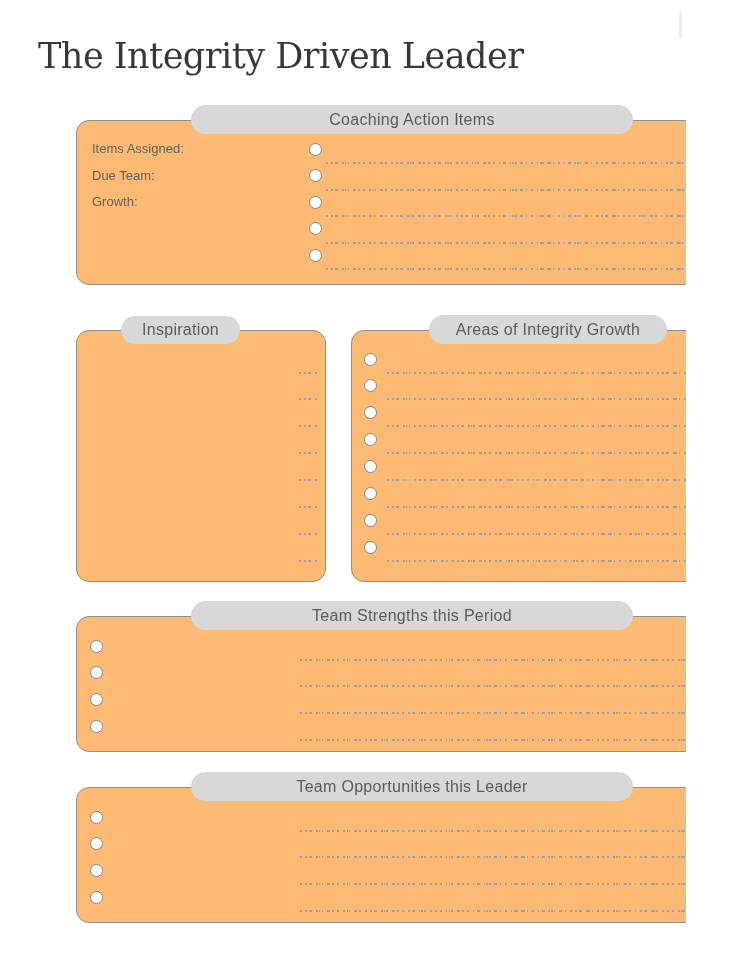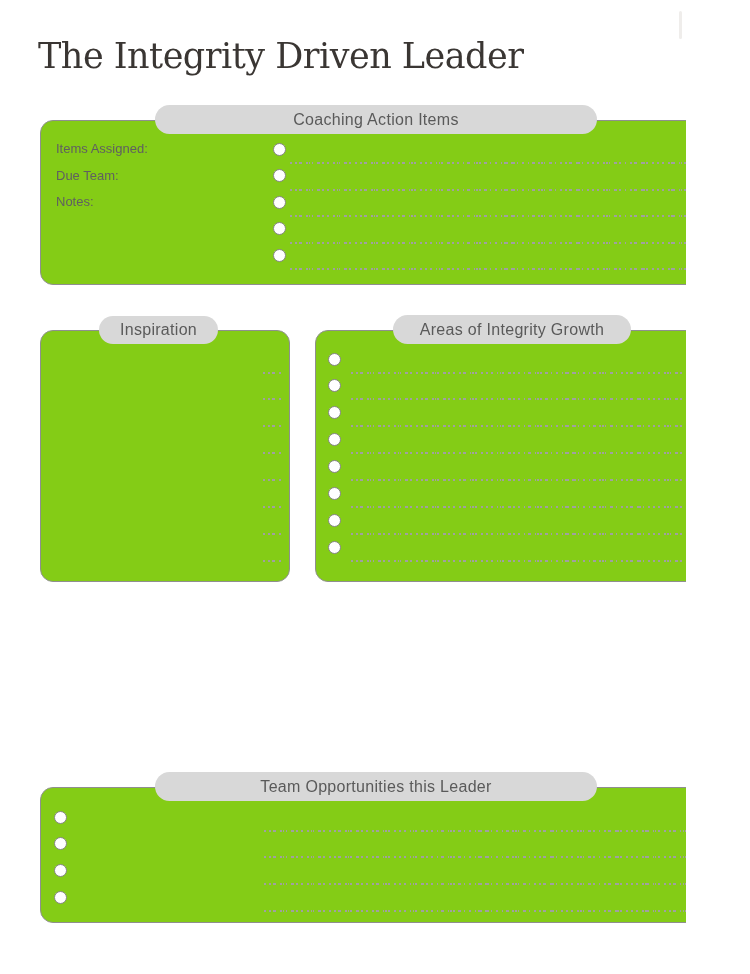--- a/index.html
+++ b/index.html
@@ -26,22 +26,23 @@
     font-size: 35px;
     letter-spacing: -0.5px;
     color: var(--title-color, #3a3633);
     white-space: nowrap;
   }
   
   .box {
     position: absolute;
     border: 1px solid var(--box-border, #8f8f8f);
     border-radius: 13px;
-    background: #84cc16;
+    background: #fdba74;
     box-sizing: border-box;
+    margin-left: 36px;
   }
   #coaching      { left: 40px;  top: 120px; width: 670px; height: 165px; }
   #inspiration   { left: 40px;  top: 330px; width: 250px; height: 252px; }
   #growth        { left: 315px; top: 330px; width: 395px; height: 252px; }
   #strengths     { left: 40px;  top: 616px; width: 670px; height: 136px; }
   #opportunities { left: 40px;  top: 787px; width: 670px; height: 136px; }
 
   
   .pill {
     position: absolute;
@@ -50,21 +51,21 @@
     display: flex;
     align-items: center;
     justify-content: center;
     color: var(--pill-text, #5a5a5a);
     font-size: 16px;
     letter-spacing: 0.3px;
     z-index: 2;
     white-space: nowrap;
   }
   #coaching .pill      { left: 114px; top: -16px; width: 442px; height: 29px; }
-  #inspiration .pill   { left: 58px;  top: -15px; width: 119px; height: 28px; }
+  #inspiration .pill   { left: 44px;  top: -15px; width: 119px; height: 28px; }
   #growth .pill        { left: 77px;  top: -16px; width: 238px; height: 29px; }
   #strengths .pill     { left: 114px; top: -16px; width: 442px; height: 29px; }
   #opportunities .pill { left: 114px; top: -16px; width: 442px; height: 29px; }
 
   
   .circle {
     position: absolute;
     width: 13px;
     height: 13px;
     box-sizing: border-box;
@@ -109,21 +110,21 @@
       <span>Coaching Action Items</span>
     </div>
   <div class="circle" style="left: 232px; top: 21.5px;"></div>
       <div class="dotline" style="left: 249px; top: 41px; width: 411px;"></div>
       <div class="flabel" style="left: 15px; top: 20px;">Items Assigned:</div>
       <div class="circle" style="left: 232px; top: 48.1px;"></div>
       <div class="dotline" style="left: 249px; top: 67.6px; width: 411px;"></div>
       <div class="flabel" style="left: 15px; top: 46.6px;">Due Team:</div>
       <div class="circle" style="left: 232px; top: 74.7px;"></div>
       <div class="dotline" style="left: 249px; top: 94.2px; width: 411px;"></div>
-      <div class="flabel" style="left: 15px; top: 73.2px;">Notes:</div>
+      <div class="flabel" style="left: 15px; top: 73.2px;">Growth:</div>
       <div class="circle" style="left: 232px; top: 101.3px;"></div>
       <div class="dotline" style="left: 249px; top: 120.8px; width: 411px;"></div>
       <div class="circle" style="left: 232px; top: 127.9px;"></div>
       <div class="dotline" style="left: 249px; top: 147.4px; width: 411px;"></div>
     </section>
 
   <section class="box" id="inspiration">
     <div class="pill">
       <span>Inspiration</span>
     </div>
@@ -152,20 +153,33 @@
       <div class="circle" style="left: 12px; top: 129.1px;"></div>
       <div class="dotline" style="left: 35px; top: 148.1px; width: 345px;"></div>
       <div class="circle" style="left: 12px; top: 156px;"></div>
       <div class="dotline" style="left: 35px; top: 175px; width: 345px;"></div>
       <div class="circle" style="left: 12px; top: 182.9px;"></div>
       <div class="dotline" style="left: 35px; top: 201.9px; width: 345px;"></div>
       <div class="circle" style="left: 12px; top: 209.8px;"></div>
       <div class="dotline" style="left: 35px; top: 228.8px; width: 345px;"></div>
     </section>
 
+  <section class="box" id="strengths">
+    <div class="pill">
+      <span>Team Strengths this Period</span>
+    </div>
+  <div class="circle" style="left: 13px; top: 22.5px;"></div>
+      <div class="dotline" style="left: 223px; top: 41.5px; width: 437px;"></div>
+      <div class="circle" style="left: 13px; top: 49.2px;"></div>
+      <div class="dotline" style="left: 223px; top: 68.2px; width: 437px;"></div>
+      <div class="circle" style="left: 13px; top: 75.9px;"></div>
+      <div class="dotline" style="left: 223px; top: 94.9px; width: 437px;"></div>
+      <div class="circle" style="left: 13px; top: 102.6px;"></div>
+      <div class="dotline" style="left: 223px; top: 121.6px; width: 437px;"></div>
+    </section>
 
   <section class="box" id="opportunities">
     <div class="pill">
       <span>Team Opportunities this Leader</span>
     </div>
   <div class="circle" style="left: 13px; top: 22.5px;"></div>
       <div class="dotline" style="left: 223px; top: 41.5px; width: 437px;"></div>
       <div class="circle" style="left: 13px; top: 49.2px;"></div>
       <div class="dotline" style="left: 223px; top: 68.2px; width: 437px;"></div>
       <div class="circle" style="left: 13px; top: 75.9px;"></div>

